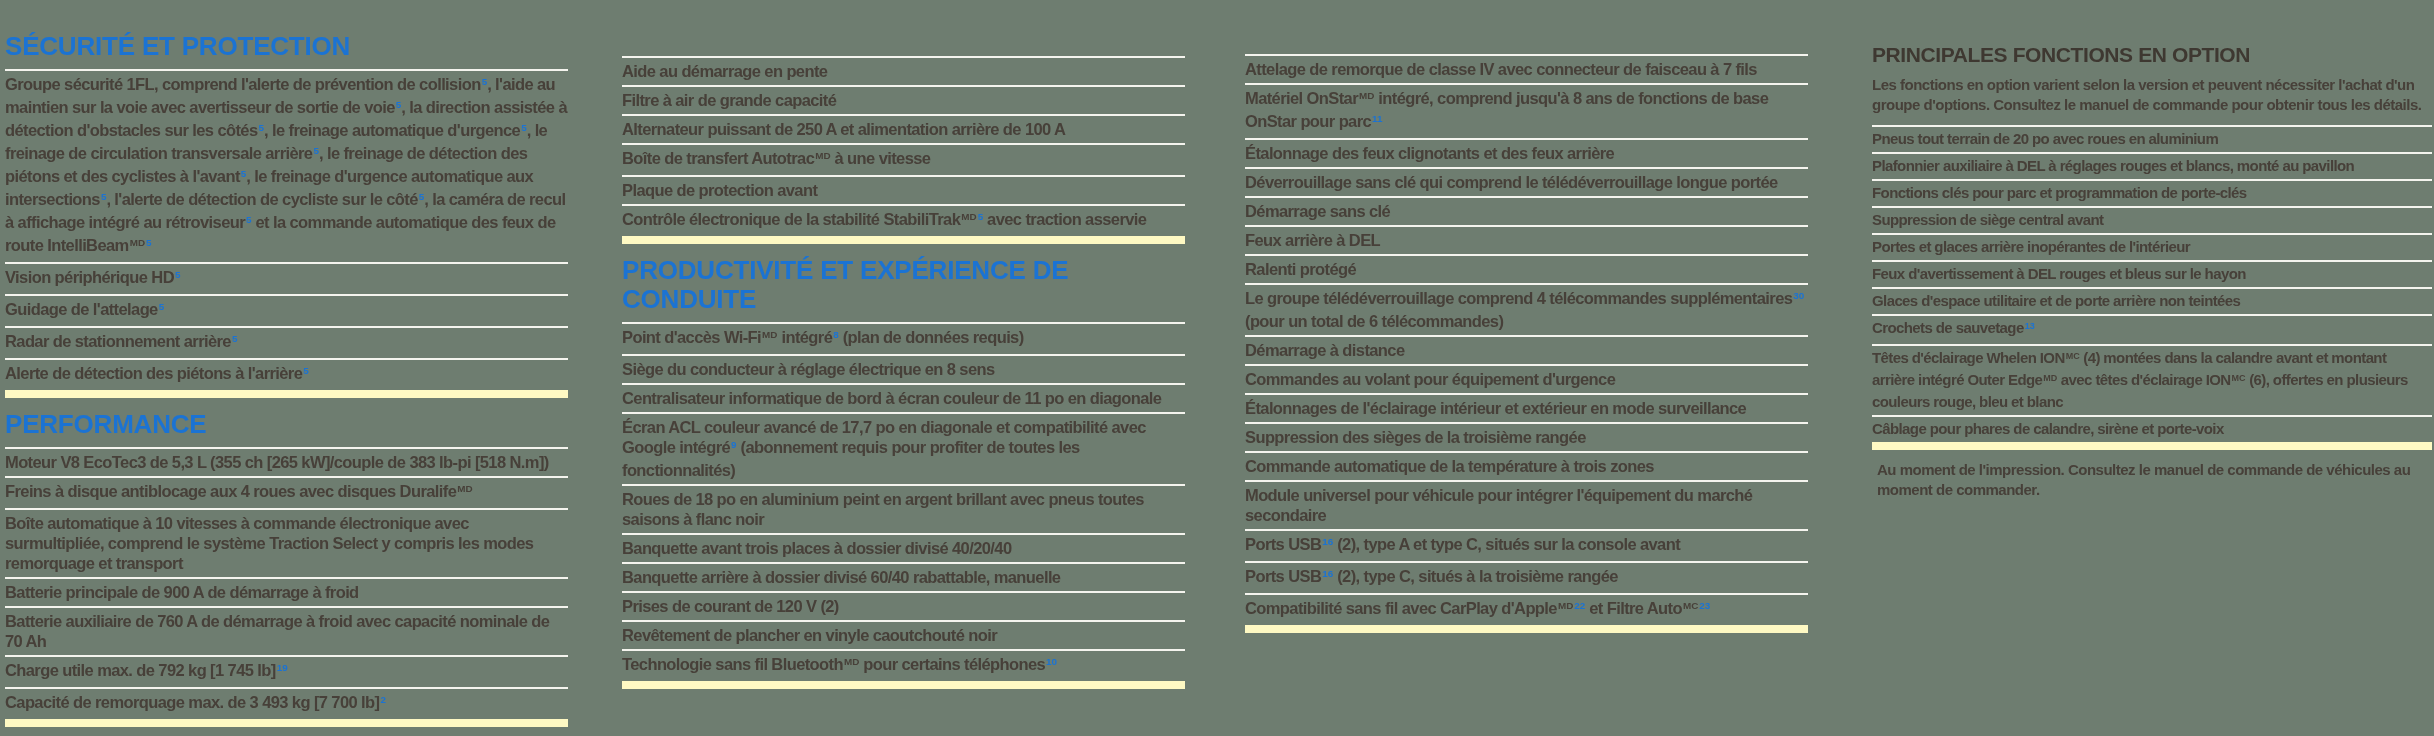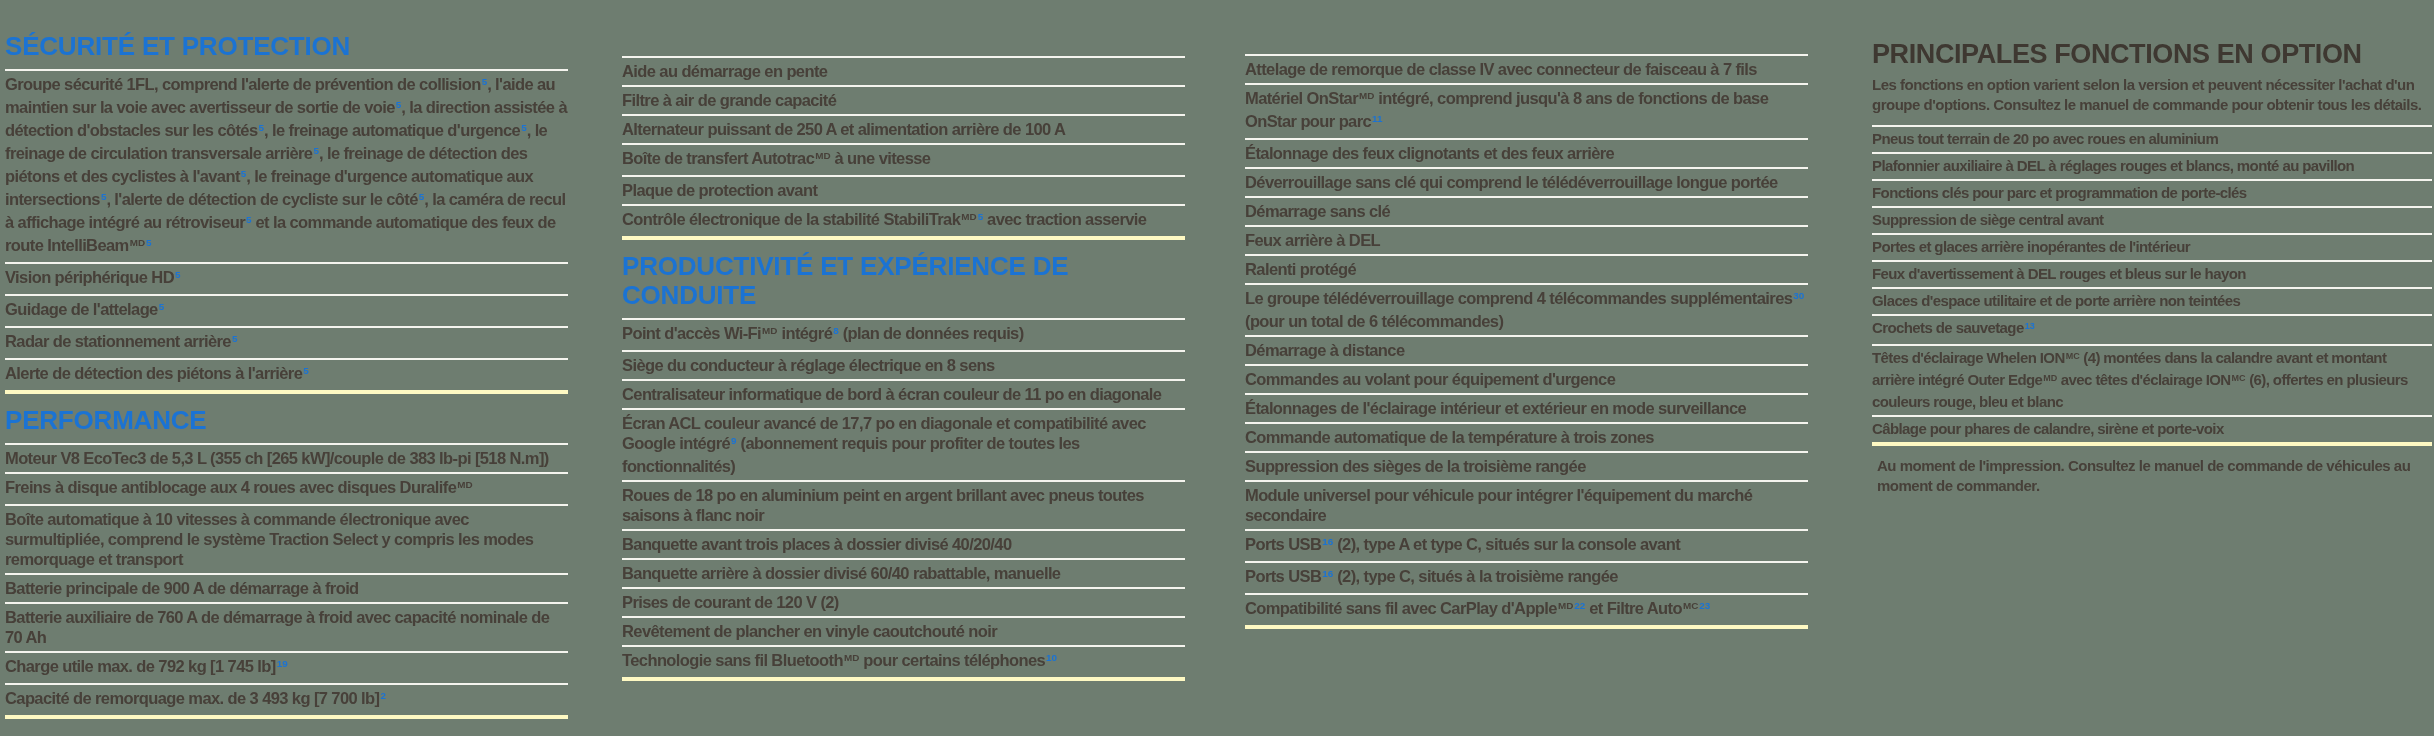--- a/index.html
+++ b/index.html
@@ -13,28 +13,28 @@
   #c2{left:622px;top:56px}
   #c1{left:5px}
   #c3{left:1245px;top:54px}
   #c4{left:1872px;top:40px;width:560px}
 
   h2.sec{
     font-weight:bold;font-size:26px;line-height:29px;
     color:#1b73d3;margin:12px 0 8px;letter-spacing:-0.2px;
   }
   .col > h2.sec:first-child{margin-top:0}
-  h2.sec.dark{color:#3e3831;margin:0 0 6px;font-size:27px;letter-spacing:-0.4px}
+  h2.sec.dark{color:#3e3831;margin:0 0 6px;font-size:21px;letter-spacing:-0.4px}
 
   .item{
     border-top:2px solid #f4f4ee;
     padding:3px 0 4px;
     font-weight:bold;font-size:16.5px;line-height:20px;letter-spacing:-0.6px;
   }
-  .item.run-end{border-bottom:4px solid #fef9c3}
+  .item.run-end{border-bottom:8px solid #fef9c3}
   #c4 .item{font-size:15px;line-height:19px;letter-spacing:-0.6px;padding:2px 0 4px}
 
   .note{
     font-weight:bold;font-size:15px;line-height:20px;letter-spacing:-0.5px;
     margin:6px 0 10px;color:#474039;
   }
   .note.foot{margin:10px 5px 0}
 
   .sup{
     font-size:0.6em;font-weight:bold;position:relative;top:-0.5em;
@@ -87,22 +87,22 @@
       <div class="item"><span>Matériel OnStar</span><span class="sup dk">MD</span><span> intégré, comprend jusqu'à 8 ans de fonctions de base OnStar pour parc</span><span class="sup blue">11</span></div>
       <div class="item"><span>Étalonnage des feux clignotants et des feux arrière</span></div>
       <div class="item"><span>Déverrouillage sans clé qui comprend le télédéverrouillage longue portée</span></div>
       <div class="item"><span>Démarrage sans clé</span></div>
       <div class="item"><span>Feux arrière à DEL</span></div>
       <div class="item"><span>Ralenti protégé</span></div>
       <div class="item"><span>Le groupe télédéverrouillage comprend 4 télécommandes supplémentaires</span><span class="sup blue">30</span><span> (pour un total de 6 télécommandes)</span></div>
       <div class="item"><span>Démarrage à distance</span></div>
       <div class="item"><span>Commandes au volant pour équipement d'urgence</span></div>
       <div class="item"><span>Étalonnages de l'éclairage intérieur et extérieur en mode surveillance</span></div>
+      <div class="item"><span>Suppression des sièges de la troisième rangée</span></div>
       <div class="item"><span>Commande automatique de la température à trois zones</span></div>
-      <div class="item"><span>Suppression des sièges de la troisième rangée</span></div>
       <div class="item"><span>Module universel pour véhicule pour intégrer l'équipement du marché secondaire</span></div>
       <div class="item"><span>Ports USB</span><span class="sup blue">16</span><span> (2), type A et type C, situés sur la console avant</span></div>
       <div class="item"><span>Ports USB</span><span class="sup blue">16</span><span> (2), type C, situés à la troisième rangée</span></div>
       <div class="item run-end"><span>Compatibilité sans fil avec CarPlay d'Apple</span><span class="sup dk">MD</span><span class="sup blue">22</span><span> et Filtre Auto</span><span class="sup dk">MC</span><span class="sup blue">23</span></div>
     </div>
   <div class="col" id="c4">
       <h2 class="sec dark">PRINCIPALES FONCTIONS EN OPTION</h2>
       <p class="note">Les fonctions en option varient selon la version et peuvent nécessiter l'achat d'un groupe d'options. Consultez le manuel de commande pour obtenir tous les détails.</p>
       <div class="item"><span>Pneus tout terrain de 20 po avec roues en aluminium</span></div>
       <div class="item"><span>Plafonnier auxiliaire à DEL à réglages rouges et blancs, monté au pavillon</span></div>

